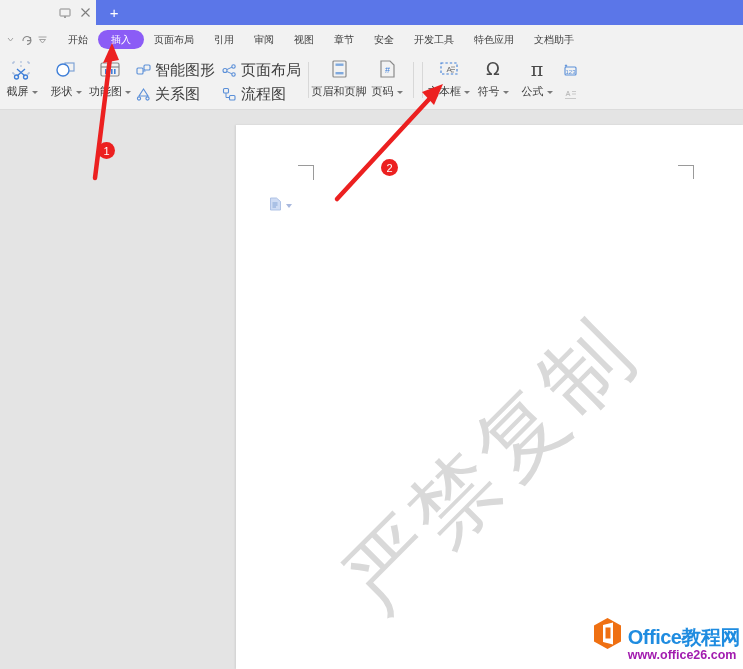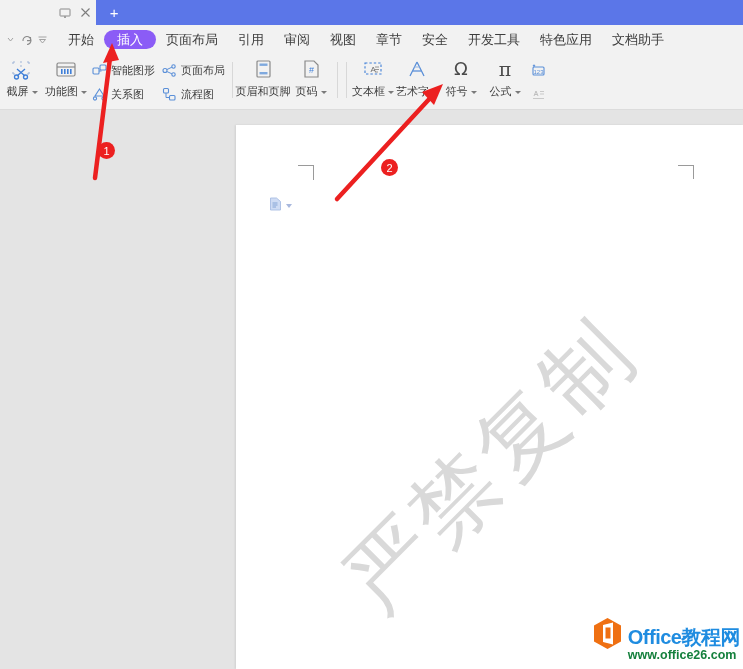--- a/index.html
+++ b/index.html
@@ -45,21 +45,21 @@
     width: 16px; height: 20px;
     display: flex; align-items: center; justify-content: center;
     color: #888; font-size: 10px;
   }
   .qat-btn svg { display: block; }
   .tabs-list { display: flex; align-items: center; margin-left: 8px; }
   .tab {
     padding: 2px 10px; height: 19px; line-height: 15px;
     display:flex; align-items:center; justify-content:center;
     color: #3c3c3c; white-space: nowrap; border-radius: 10px;
-    font-size: 13px;
+    font-size: 10px;
   }
   .tab.active {
     background: #8b5cf6; color: #ffffff; font-weight: normal;
     border-radius: 10px; padding: 2px 13px;
   }
 
   
   .ribbon {
     position: absolute; left: 0; top: 54px; width: 743px; height: 56px;
     background: #f2f2f2;
@@ -91,21 +91,21 @@
     border-top:3.5px solid #7a7a7a; margin-left:1px; position: relative; top: 1px;
   }
 
   
   .smallcol { display: flex; flex-direction: column; justify-content: center; height: 54px; padding-top: 2px; }
   .small {
     display: flex; align-items: center; gap: 3px;
     height: 24px; padding: 0 3px; white-space: nowrap;
   }
   .small .ico { width: 17px; height: 17px; display:flex; align-items:center; justify-content:center; }
-  .small .lbl { font-size: 11px; color: #3c3c3c; }
+  .small .lbl { font-size: 15px; color: #3c3c3c; }
 
   
   .canvas {
     position: absolute; left: 0; top: 110px; width: 743px; height: 559px;
     background: #e4e4e4;
     overflow: hidden;
   }
   .page {
     position: absolute; left: 236px; top: 15px; width: 507px; height: 544px;
     background: #ffffff;
@@ -152,21 +152,21 @@
     display: flex; align-items: center; gap: 4px;
   }
   .logo-mark { width: 33px; height: 33px; }
   .logo-text { display: flex; flex-direction: column; line-height: 1; }
   .logo-title {
     font-size: 20px; font-weight: bold; color: #1f8ce0;
     letter-spacing: -0.5px;
     margin-top: 20px;
   }
   .logo-url {
-    font-size: 12.5px; font-weight: bold; color: #15803d; margin-top: 2px;
+    font-size: 12.5px; font-weight: bold; color: #a21caf; margin-top: 2px;
   }
 
   
   .anno { position: absolute; left: 0; top: 0; width: 743px; height: 669px; pointer-events: none; }
   .badge {
     position: absolute; width: 17px; height: 17px; border-radius: 50%;
     background: #ec2020; color: #fff; font-size: 11px;
     display: flex; align-items: center; justify-content: center;
     font-family: "Liberation Sans", sans-serif;
   }
@@ -244,20 +244,32 @@
             <circle cx="6.5" cy="18" r="2" fill="none" stroke="#3f7fd8" stroke-width="1.3"></circle>
             <circle cx="15.5" cy="18" r="2" fill="none" stroke="#3f7fd8" stroke-width="1.3"></circle>
           </svg>
         </span>
         <span class="lbl">
           <span>截屏</span>
           <i class="caret"></i>
         </span>
       </div>
 
+      <div class="big">
+        <span class="ico">
+          <svg width="24" height="22" viewBox="0 0 24 22">
+            <rect x="11" y="4" width="9" height="8" fill="none" stroke="#7fa3d6" stroke-width="1.2"></rect>
+            <circle cx="9" cy="11" r="6" fill="#ffffff" stroke="#3f7fd8" stroke-width="1.4"></circle>
+          </svg>
+        </span>
+        <span class="lbl">
+          <span>形状</span>
+          <i class="caret"></i>
+        </span>
+      </div>
 
       <div class="big">
         <span class="ico">
           <svg width="26" height="22" viewBox="0 0 26 22">
             <rect x="4" y="4" width="18" height="13" rx="1.5" fill="none" stroke="#8a8a8a" stroke-width="1.2"></rect>
             <path d="M4 8 L22 8" stroke="#8a8a8a" stroke-width="1.2"></path>
             <g fill="#3f7fd8">
               <rect x="8" y="10" width="1.6" height="5"></rect>
               <rect x="11" y="10" width="1.6" height="5"></rect>
               <rect x="14" y="10" width="1.6" height="5"></rect>
@@ -366,33 +378,20 @@
             <text x="10.5" y="12.5" font-size="8" fill="#6b6b6b" font-family="Liberation Sans, sans-serif">A</text>
             <path d="M15 8 h4 M15 10.5 h4 M15 13 h3" stroke="#8a8a8a" stroke-width="0.9"></path>
           </svg>
         </span>
         <span class="lbl">
           <span>文本框</span>
           <i class="caret"></i>
         </span>
       </div>
 
-      <div class="big">
-        <span class="ico">
-          <svg width="24" height="22" viewBox="0 0 24 22">
-            <path d="M12 3 L5 17 M12 3 L19 17" stroke="#5a8fd8" stroke-width="1.3" fill="none"></path>
-            <path d="M8 12 L16 12" stroke="#5a8fd8" stroke-width="1.3"></path>
-            <path d="M9.5 8 L14.5 8" stroke="#9cbbe4" stroke-width="1.1"></path>
-          </svg>
-        </span>
-        <span class="lbl">
-          <span>艺术字</span>
-          <i class="caret"></i>
-        </span>
-      </div>
 
       <div class="big">
         <span class="ico">
           <svg width="24" height="22" viewBox="0 0 24 22">
             <text x="12" y="16" font-size="18" fill="#4a4a4a" text-anchor="middle" font-family="DejaVu Sans, sans-serif">Ω</text>
           </svg>
         </span>
         <span class="lbl">
           <span>符号</span>
           <i class="caret"></i>

